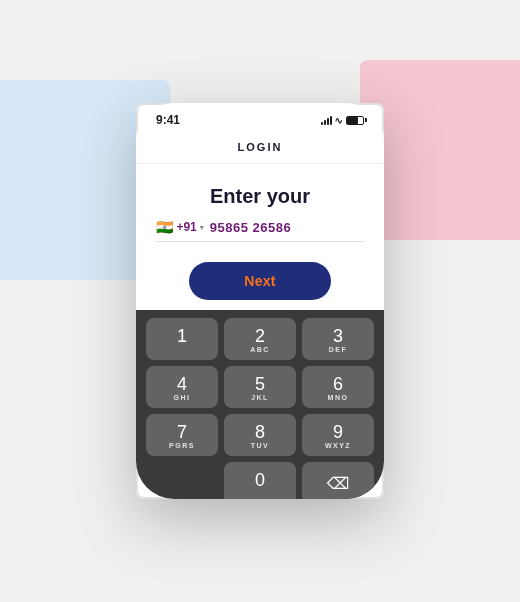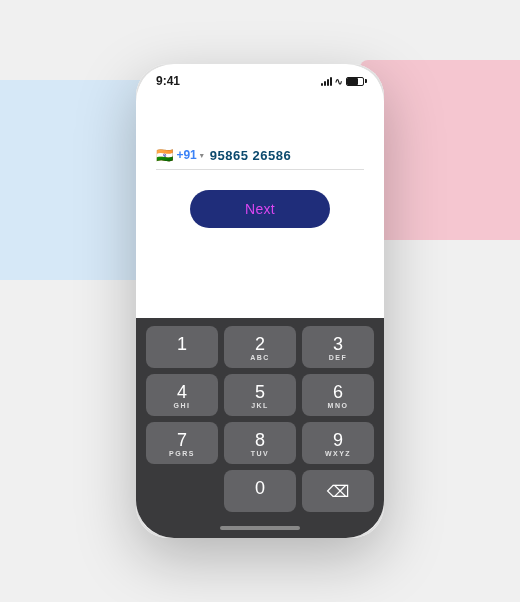--- a/index.html
+++ b/index.html
@@ -33,23 +33,23 @@
       height: 180px;
       background: #f5c6d0;
       top: 60px;
       right: -20px;
       border-radius: 8px;
       z-index: 0;
     }
 
     .phone-outer {
       width: 248px;
-      height: 474px;
+      height: 396px;
       background: #ffffff;
-      border-radius: 32px;
+      border-radius: 8px;
       box-shadow: 0 20px 60px rgba(0,0,0,0.25), inset 0 0 0 2px #e0e0e0;
       position: relative;
       z-index: 1;
       overflow: hidden;
       display: flex;
       flex-direction: column;
     }
 
     .phone-inner {
       background: #ffffff;
@@ -199,44 +199,44 @@
       cursor: pointer;
     }
 
     .flag {
       font-size: 14px;
     }
 
     .country-code {
       font-size: 12px;
       font-weight: 600;
-      color: #3b82f6;
+      color: #701a75;
     }
 
     .chevron-down {
       font-size: 8px;
       color: #888;
     }
 
     .phone-number {
       font-size: 13px;
       font-weight: 600;
-      color: #0c4a6e;
+      color: #701a75;
       letter-spacing: 0.5px;
     }
 
     
     .next-btn {
       background: #1f2d7a;
-      color: #d946ef;
+      color: #f97316;
       border: none;
       border-radius: 25px;
       padding: 11px 55px;
       font-size: 14px;
-      font-weight: 400;
+      font-weight: 700;
       cursor: pointer;
       letter-spacing: 0.3px;
     }
 
     
     .keypad {
       background: #3a3a3c;
       padding: 8px 10px 10px;
       display: grid;
       grid-template-columns: repeat(3, 1fr);
@@ -328,24 +328,27 @@
           <div class="signal-bar" style="height:7px"></div>
           <div class="signal-bar" style="height:9px"></div>
         </div>
         <span class="wifi-icon">∿</span>
         <div class="battery-icon">
           <div class="battery-fill"></div>
         </div>
       </div>
     </div>
 
+    <div class="nav-bar">
+      <span class="nav-title">LOGIN</span>
+    </div>
 
     <div class="content">
       <div class="main-title">
-        <br>
+        <span>Enter your</span><br>
       </div>
 
       <div class="phone-input-row">
         <div class="country-selector">
           <span class="flag">🇮🇳</span>
           <span class="country-code">+91</span>
           <span class="chevron-down">▾</span>
         </div>
         <span class="phone-number">95865 26586</span>
       </div>

